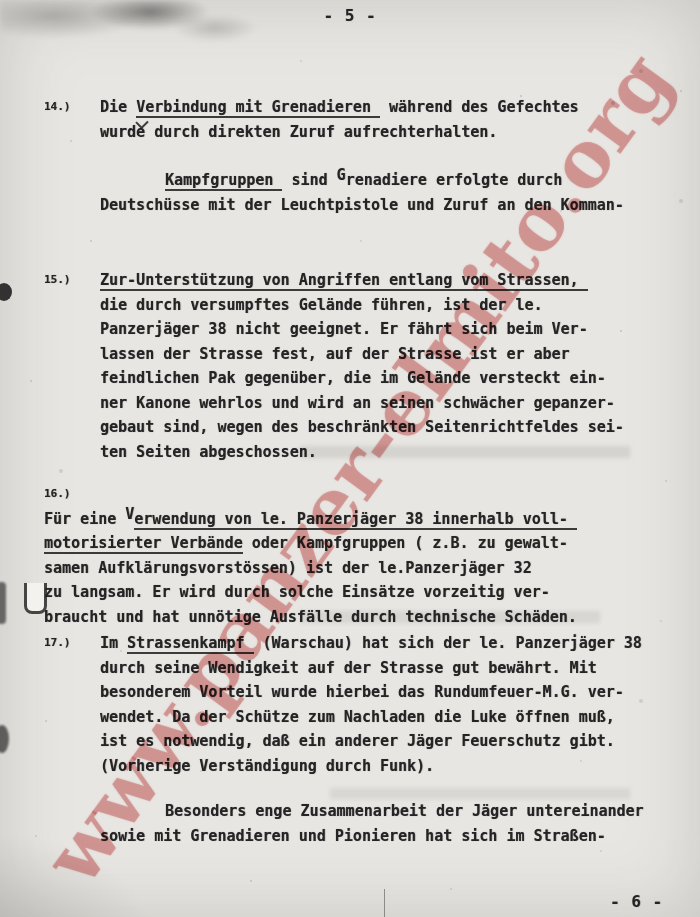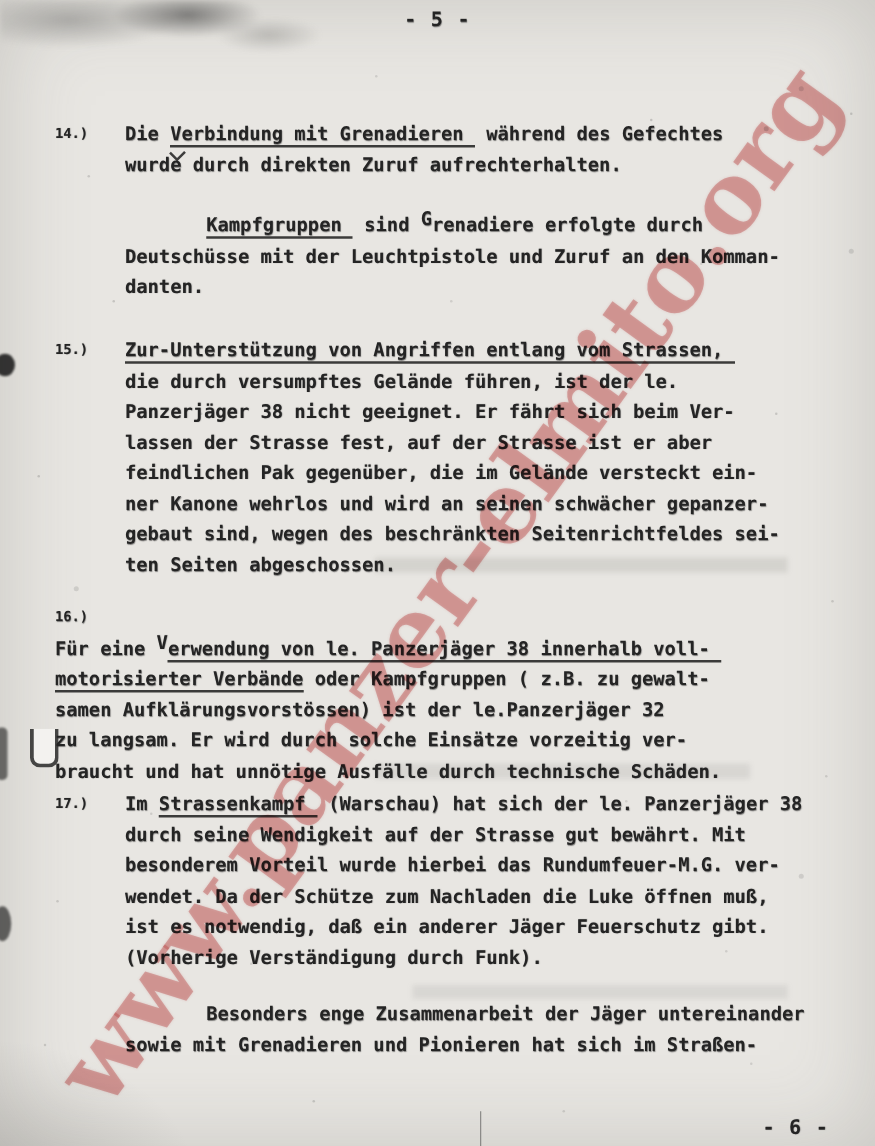--- a/index.html
+++ b/index.html
@@ -124,21 +124,20 @@
         <div data-name="paragraph-lines">
           <div class="line" data-name="text-line"><span class="seg" data-name="text-segment">Die </span><span class="seg u vmark" data-name="text-segment">Verbindung mit Grenadieren </span><span class="seg" data-name="text-segment"> während des Gefechtes</span></div>
           <div class="line" data-name="text-line"><span class="seg" data-name="text-segment">wurde durch direkten Zuruf aufrechterhalten.</span></div>
         </div>
       </div>
       <div class="para" data-name="paragraph-ziel">
         <span class="para-number" data-name="paragraph-number"></span>
         <div data-name="paragraph-lines">
           <div class="line indent" data-name="text-line"><span class="seg u" data-name="text-segment">Kampfgruppen </span><span class="seg" data-name="text-segment"> sind </span><span class="seg sup" data-name="text-segment">G</span><span class="seg" data-name="text-segment">renadiere erfolgte durch</span></div>
           <div class="line" data-name="text-line"><span class="seg" data-name="text-segment">Deutschüsse mit der Leuchtpistole und Zuruf an den Komman-</span></div>
-          <div class="line" data-name="text-line"><span class="seg" data-name="text-segment">danten.</span></div>
         </div>
       </div>
       <div class="para" data-name="paragraph-p15">
         <span class="para-number" data-name="paragraph-number">15.)</span>
         <div data-name="paragraph-lines">
           <div class="line" data-name="text-line"><span class="seg u" data-name="text-segment">Zur-Unterstützung von Angriffen entlang vom Strassen, </span></div>
           <div class="line" data-name="text-line"><span class="seg" data-name="text-segment">die durch versumpftes Gelände führen, ist der le.</span></div>
           <div class="line" data-name="text-line"><span class="seg" data-name="text-segment">Panzerjäger 38 nicht geeignet. Er fährt sich beim Ver-</span></div>
           <div class="line" data-name="text-line"><span class="seg" data-name="text-segment">lassen der Strasse fest, auf der Strasse ist er aber</span></div>
           <div class="line" data-name="text-line"><span class="seg" data-name="text-segment">feindlichen Pak gegenüber, die im Gelände versteckt ein-</span></div>

